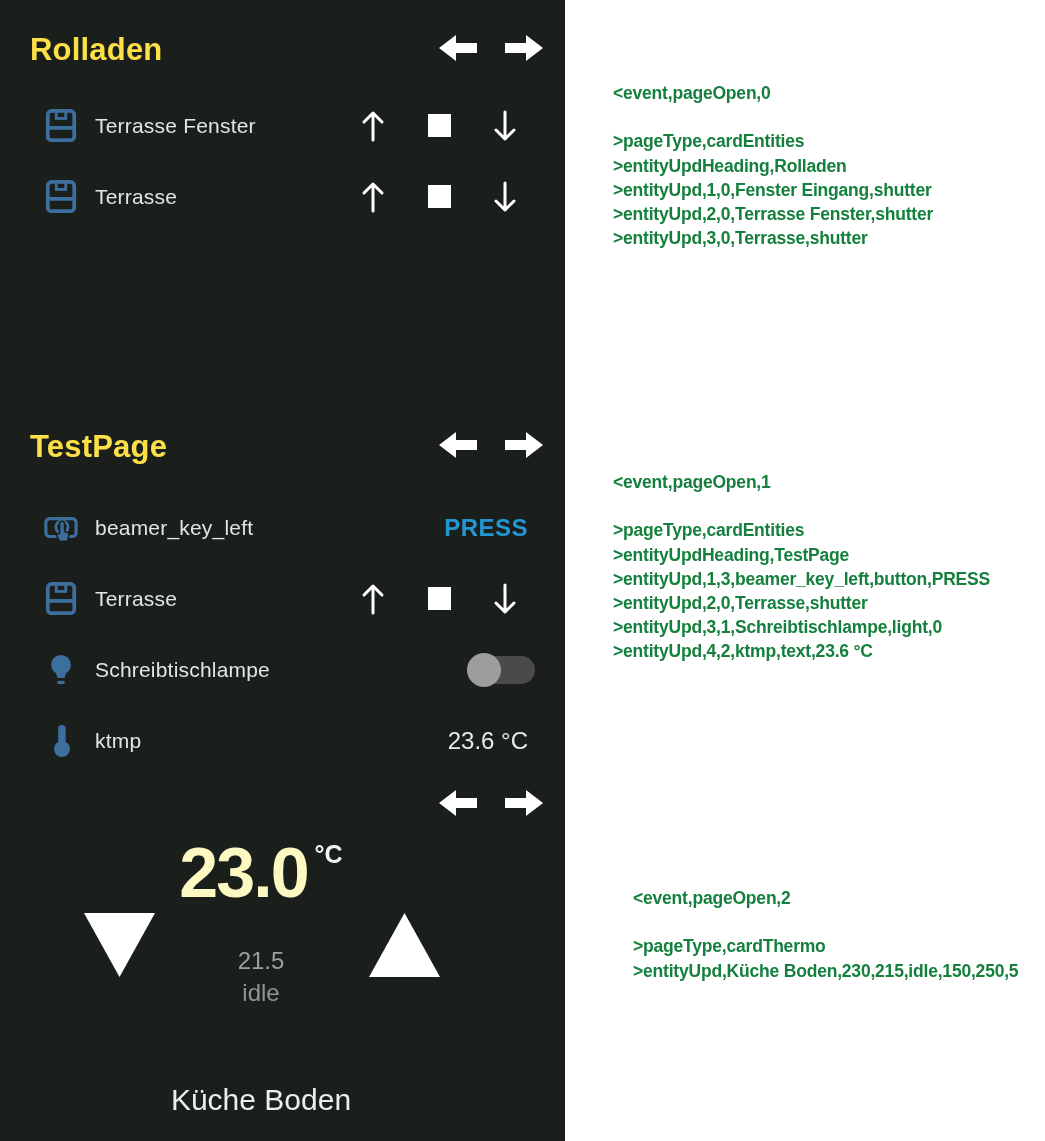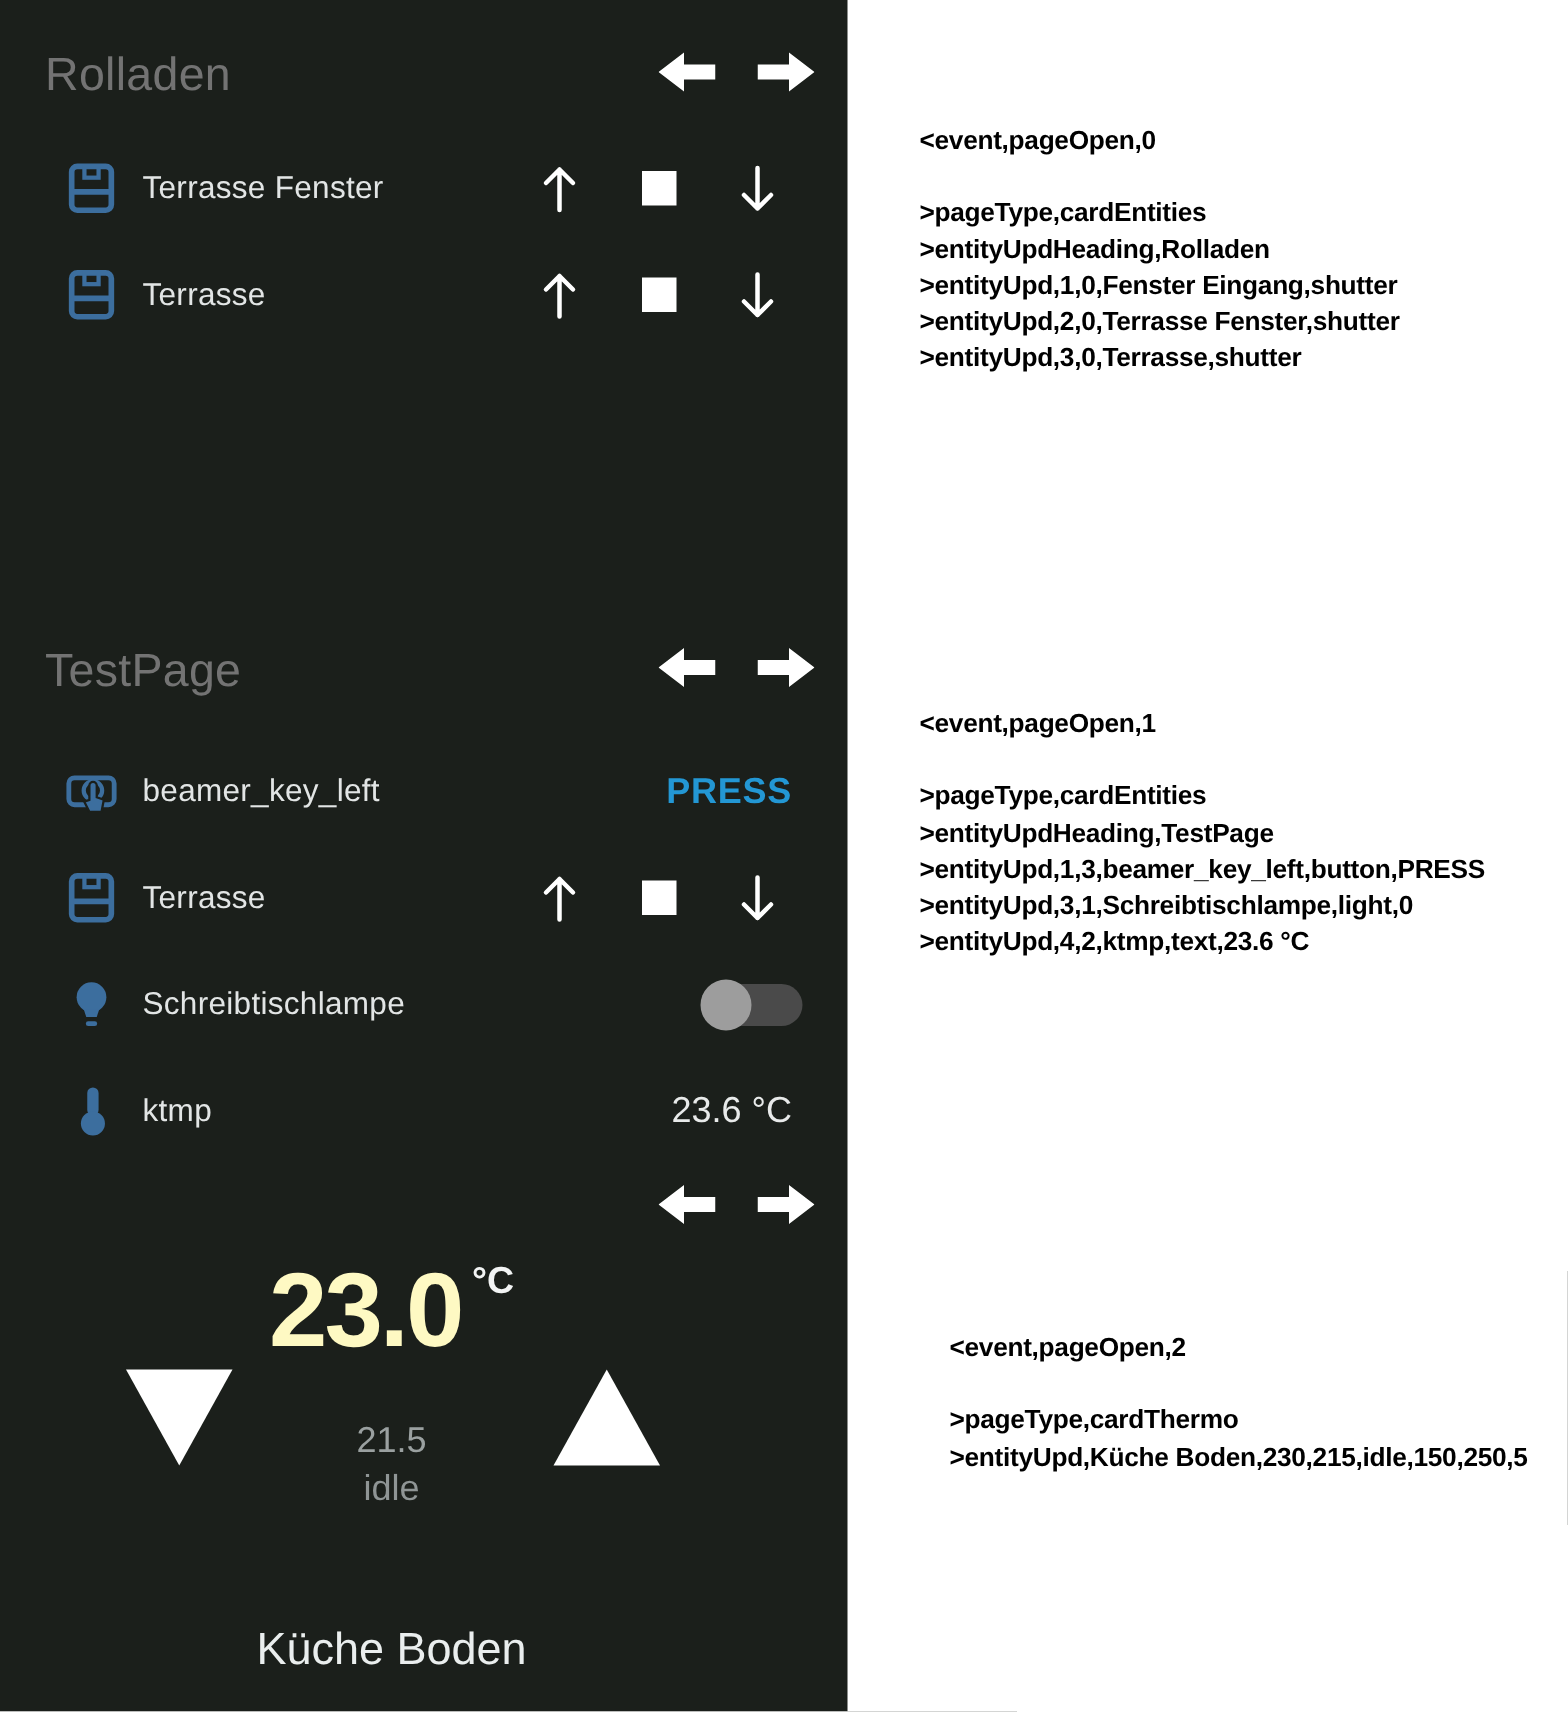--- a/index.html
+++ b/index.html
@@ -12,21 +12,21 @@
   
   .device-col {
     position:absolute; left:0; top:0; width:565px; height:1141px;
     background:#1b1f1b; color:#e9ecec;
   }
   .panel { position:absolute; left:0; width:565px; }
   .panel-header {
     position:absolute; left:30px; right:22px; top:0; height:44px;
     display:flex; align-items:center;
   }
-  .panel-title { font-size:31px; font-weight:400; color:#737373; letter-spacing:0.2px; }
+  .panel-title { font-size:31px; font-weight:700; color:#fde047; letter-spacing:0.2px; }
   .nav-arrows { position:absolute; right:22px; top:2px; display:flex; gap:28px; }
   .nav-btn { width:38px; height:32px; display:block; cursor:pointer; }
 
   .rows { position:absolute; left:0; right:0; }
   .row {
     height:71px; display:flex; align-items:center;
     padding-left:44px;
   }
   .ent-icon { width:34px; height:40px; display:flex; align-items:center; justify-content:center; flex:0 0 34px; }
   .ent-label { margin-left:17px; font-size:21px; font-weight:400; color:#e2e5e5; letter-spacing:0.2px; }
@@ -49,21 +49,21 @@
   .thermo-center { position:absolute; left:0; width:522px; text-align:center; }
   .big-temp-wrap { top:63px; display:flex; justify-content:center; align-items:flex-start; }
   .big-temp { font-size:70px; font-weight:700; line-height:1; letter-spacing:-2px; color:#fef9c3; }
   .big-unit { font-size:25px; font-weight:700; color:#f2f4f4; margin-left:7px; margin-top:2px; }
   .tri-btn { position:absolute; width:73px; height:66px; top:137px; cursor:pointer; }
   .target-temp { top:172px; font-size:24px; color:#9aa0a0; }
   .thermo-state { top:204px; font-size:24px; color:#8f9595; }
   .thermo-name { top:308px; font-size:30px; color:#eaeeee; }
 
   
-  .proto-block { position:absolute; left:613px; color:#000000; }
+  .proto-block { position:absolute; left:613px; color:#15803d; }
   .proto-line {
     height:24.2px; line-height:24.2px; white-space:pre;
     font-size:17.5px; font-weight:700; letter-spacing:-0.2px;
     font-family:"Liberation Sans", sans-serif;
   }
 </style>
 </head>
 <body>
 
 <svg width="0" height="0" style="position:absolute">
@@ -256,20 +256,21 @@
     <div class="proto-line">&gt;entityUpd,2,0,Terrasse Fenster,shutter</div>
     <div class="proto-line">&gt;entityUpd,3,0,Terrasse,shutter</div>
   </div>
 
   <div class="proto-block" style="top:470px;">
     <div class="proto-line">&lt;event,pageOpen,1</div>
     <div class="proto-line"></div>
     <div class="proto-line">&gt;pageType,cardEntities</div>
     <div class="proto-line">&gt;entityUpdHeading,TestPage</div>
     <div class="proto-line">&gt;entityUpd,1,3,beamer_key_left,button,PRESS</div>
+    <div class="proto-line">&gt;entityUpd,2,0,Terrasse,shutter</div>
     <div class="proto-line">&gt;entityUpd,3,1,Schreibtischlampe,light,0</div>
     <div class="proto-line">&gt;entityUpd,4,2,ktmp,text,23.6 °C</div>
   </div>
 
   <div class="proto-block" style="top:886px;margin-left:20px;">
     <div class="proto-line">&lt;event,pageOpen,2</div>
     <div class="proto-line"></div>
     <div class="proto-line">&gt;pageType,cardThermo</div>
     <div class="proto-line">&gt;entityUpd,Küche Boden,230,215,idle,150,250,5</div>
   </div>

